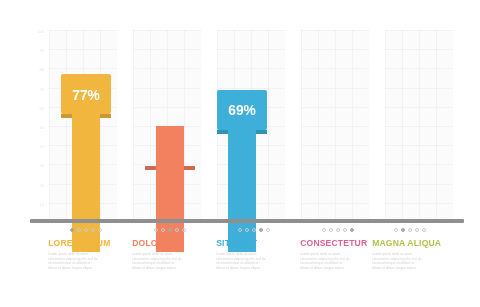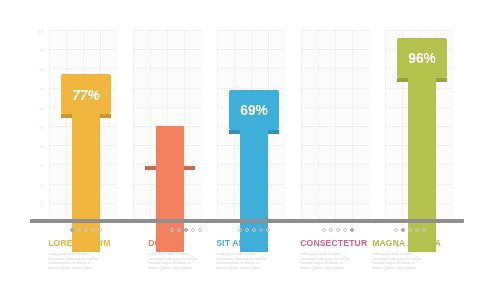--- a/index.html
+++ b/index.html
@@ -184,53 +184,45 @@
       <div class="ytick" style="top: 76.8px;">60</div>
       <div class="ytick" style="top: 96px;">50</div>
       <div class="ytick" style="top: 115.2px;">40</div>
       <div class="ytick" style="top: 134.4px;">30</div>
       <div class="ytick" style="top: 153.6px;">20</div>
       <div class="ytick" style="top: 172.8px;">10</div>
     </div>
 
   <div class="plot">
       <div class="grid-panel" style="left: 5px; width: 68px;"></div>
-      <div class="col" style="left: 0px; width: 84px; font-style: italic;">
+      <div class="col" style="left: 0px; width: 84px;">
         <div class="bar-stem" style="background: rgb(240, 182, 62); height: 177.84px;"></div>
         <div class="notch-l" style="background: rgb(240, 182, 62); top: 84.16px;"></div>
         <div class="notch-r" style="background: rgb(240, 182, 62); top: 84.16px;"></div>
         <div class="bar-flag" style="background: rgb(240, 182, 62); top: 44.16px;">
           <span class="pct">77%</span>
         </div>
       </div>
       <div class="grid-panel" style="left: 89px; width: 68px;"></div>
       <div class="col" style="left: 84px; width: 84px;">
         <div class="bar-stem" style="background: rgb(242, 129, 96); height: 126px;"></div>
         <div class="notch-l" style="background: rgb(242, 129, 96); top: 136px;"></div>
         <div class="notch-r" style="background: rgb(242, 129, 96); top: 136px;"></div>
       </div>
       <div class="grid-panel" style="left: 173px; width: 68px;"></div>
-      <div class="col" style="left: 168px; width: 84px;">
+      <div class="col" style="left: 156px; width: 84px;">
         <div class="bar-stem" style="background: rgb(61, 175, 216); height: 162.48px;"></div>
         <div class="notch-l" style="background: rgb(61, 175, 216); top: 99.52px;"></div>
         <div class="notch-r" style="background: rgb(61, 175, 216); top: 99.52px;"></div>
         <div class="bar-flag" style="background: rgb(61, 175, 216); top: 59.52px;">
           <span class="pct">69%</span>
         </div>
       </div>
       <div class="grid-panel" style="left: 257px; width: 68px;"></div>
       <div class="grid-panel" style="left: 341px; width: 68px;"></div>
-      <div class="col" style="left: 336px; width: 84px;">
-        <div class="bar-stem" style="background: rgb(178, 194, 77); height: 214.32px;"></div>
-        <div class="notch-l" style="background: rgb(178, 194, 77); top: 47.68px;"></div>
-        <div class="notch-r" style="background: rgb(178, 194, 77); top: 47.68px;"></div>
-        <div class="bar-flag" style="background: rgb(178, 194, 77); top: 7.68px;">
-          <span class="pct">96%</span>
-        </div>
-      </div>
     </div>
 
   <div class="baseline"></div>
 
   <div class="footers">
       <div class="foot" style="left: 0px; width: 84px;">
         <div class="dots">
           <span class="dot filled"></span>
           <span class="dot"></span>
           <span class="dot"></span>
@@ -238,21 +230,21 @@
           <span class="dot"></span>
         </div>
         <div class="foot-title" style="color: rgb(240, 182, 62);">LOREM IPSUM</div>
         <div class="foot-body">
           <div>Lorem ipsum dolor sit amet,</div>
           <div>consectetur adipiscing elit, sed do</div>
           <div>eiusmod tempor incididunt ut</div>
           <div>labore et dolore magna aliqua.</div>
         </div>
       </div>
-      <div class="foot" style="left: 100px; width: 84px;">
+      <div class="foot" style="left: 84px; width: 84px;">
         <div class="dots">
           <span class="dot"></span>
           <span class="dot"></span>
           <span class="dot filled"></span>
           <span class="dot"></span>
           <span class="dot"></span>
         </div>
         <div class="foot-title" style="color: rgb(242, 129, 96);">DOLOR</div>
         <div class="foot-body">
           <div>Lorem ipsum dolor sit amet,</div>

